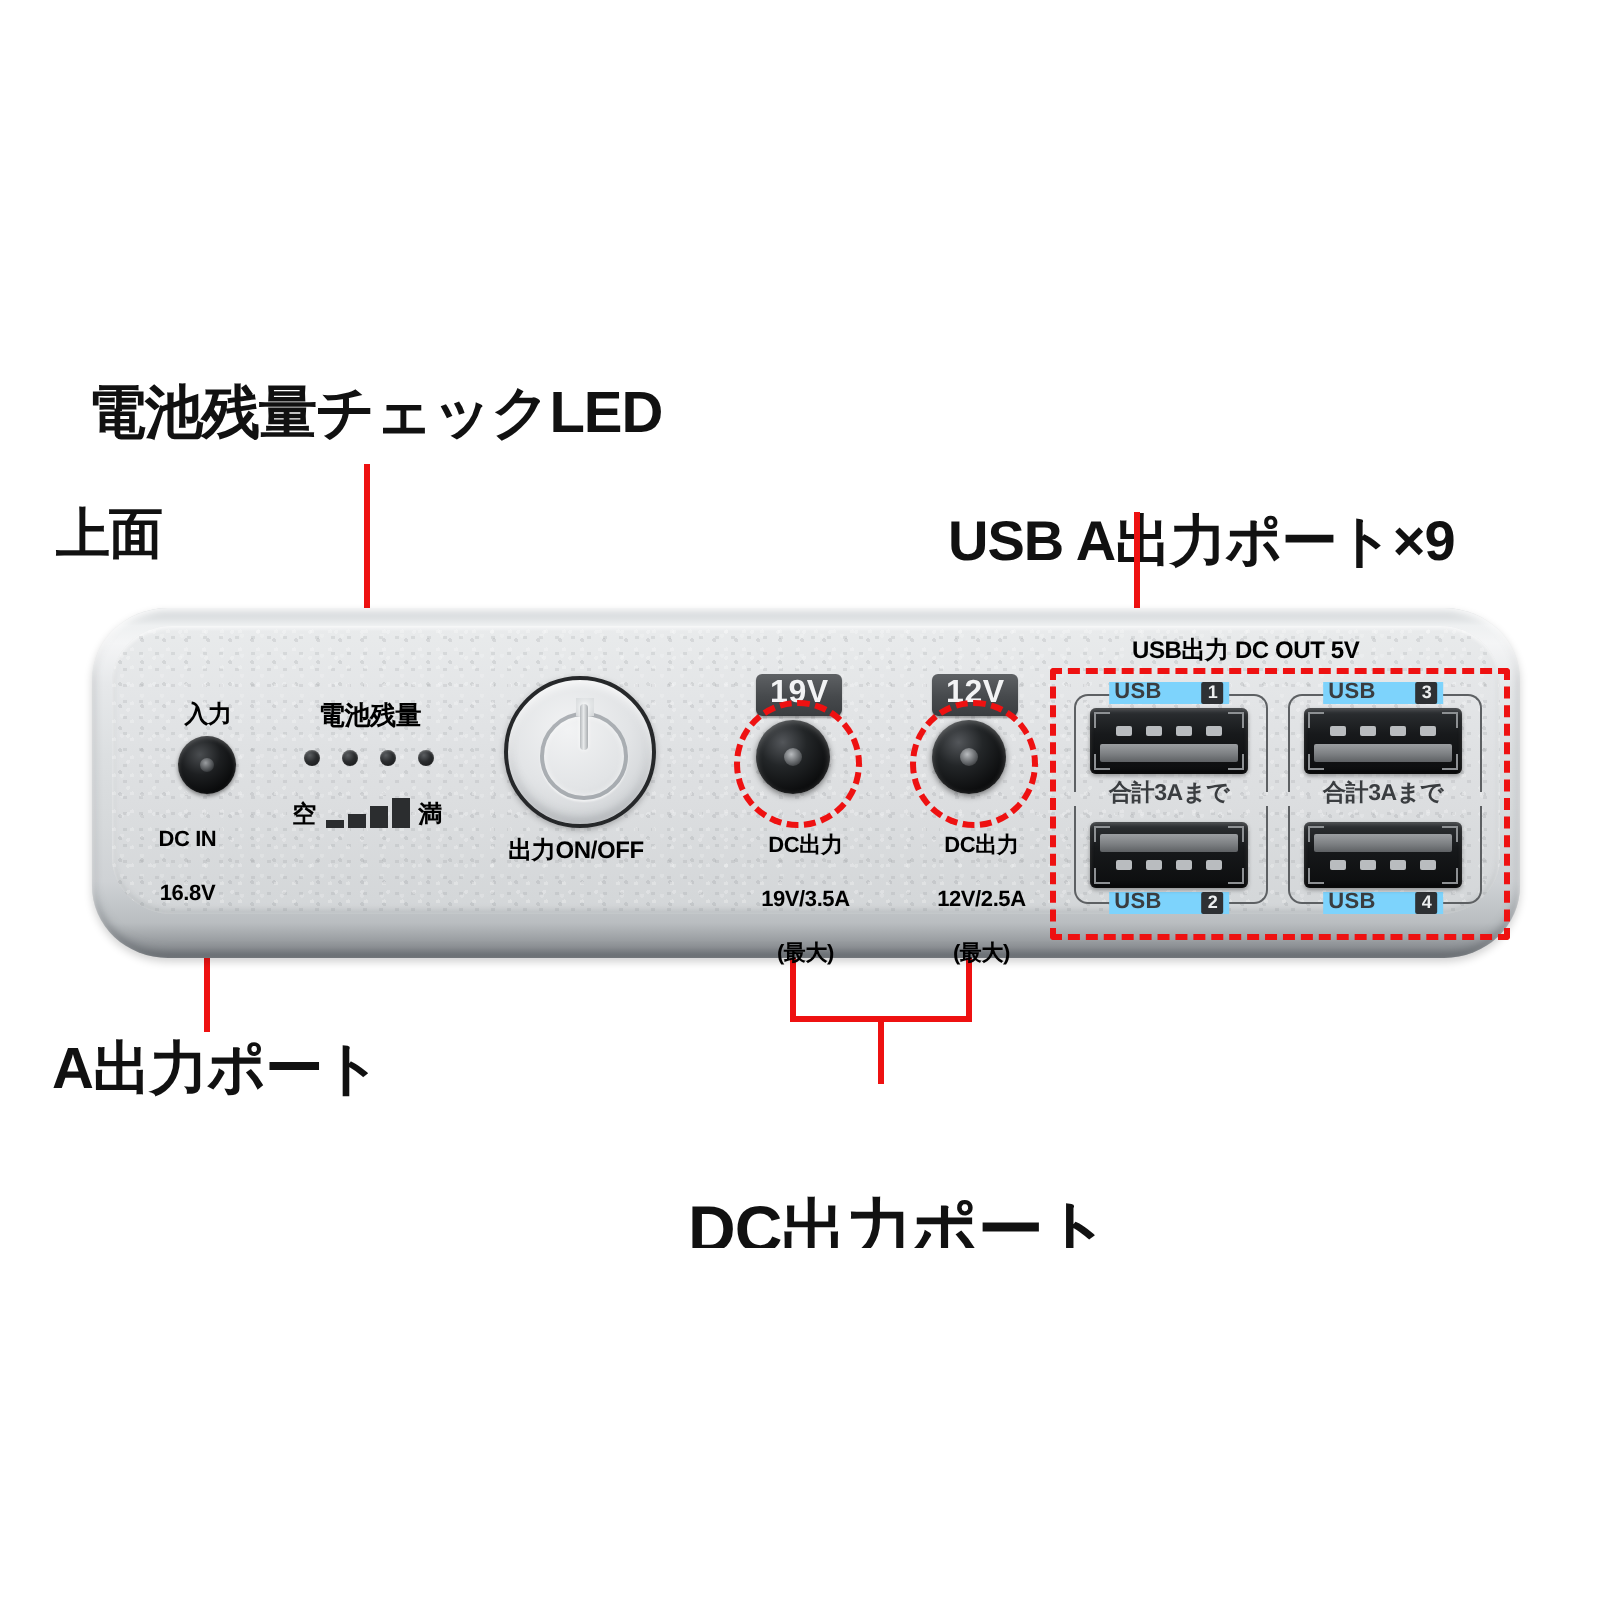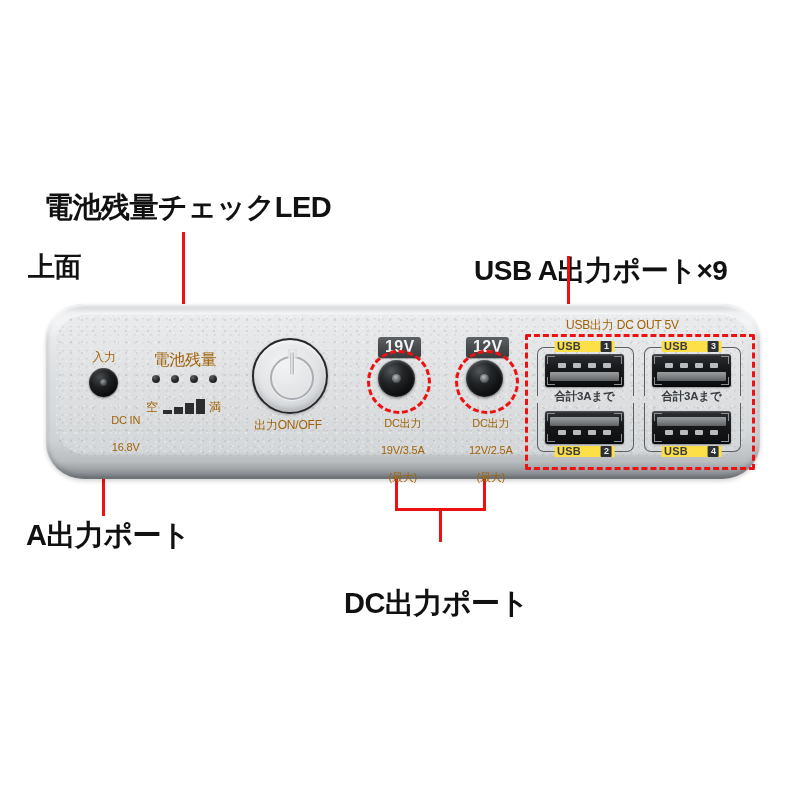--- a/index.html
+++ b/index.html
@@ -22,21 +22,21 @@
     color: #111111;
     font-weight: bold;
     line-height: 1.18;
     white-space: pre;
     letter-spacing: -0.5px;
   }
   #label-led      { left: 44px;  top: 190px; font-size: 29px; }
   #label-topface  { left: 28px;  top: 252px; font-size: 27px; }
   #label-usb      { left: 474px; top: 188px; font-size: 28px; text-align: left; }
   #label-dcin     { left: 26px;  top: 518px; font-size: 29px; }
-  #label-dcout    { left: 344px; top: 518px; font-size: 29px; }
+  #label-dcout    { left: 344px; top: 518px; font-size: 33px; }
   .callout .l2 { display: block; }
 
   
   .lead {
     position: absolute;
     background: #ee1111;
   }
   .lead-v { width: 3px; }
   .lead-h { height: 3px; }
 
@@ -93,23 +93,23 @@
       radial-gradient(circle at 62% 22%, rgba(255,255,255,0.30) 0 1px, transparent 1px),
       radial-gradient(circle at 82% 72%, rgba(120,124,128,0.20) 0 1px, transparent 1px),
       radial-gradient(circle at 50% 48%, rgba(255,255,255,0.25) 0 1px, transparent 1px);
     background-size: 9px 9px, 11px 11px, 13px 13px, 8px 8px, 10px 10px;
     opacity: 0.75;
     pointer-events: none;
   }
 
   .pcap {
     position: absolute;
-    color: #a16207;
+    color: #000000;
     font-size: 11px;
-    font-weight: normal;
+    font-weight: bold;
     white-space: pre;
     text-align: center;
     line-height: 1.22;
     letter-spacing: -0.2px;
   }
 
   
   #cap-nyuryoku { left: 78px; top: 350px; width: 52px; font-size: 12px; }
   #dcin-jack {
     position: absolute;
@@ -122,24 +122,24 @@
                 0 1px 2px rgba(0,0,0,0.45);
   }
   #dcin-pin {
     position: absolute;
     left: 50%; top: 50%;
     width: 7px; height: 7px;
     margin: -3.5px 0 0 -3.5px;
     border-radius: 50%;
     background: radial-gradient(circle at 40% 35%, #9a9da0, #3c3f42 70%, #141516);
   }
-  #cap-dcin { left: 90px; top: 401px; width: 60px; }
-
-  
-  #cap-zanryo { left: 146px; top: 350px; width: 78px; font-size: 16px; }
+  #cap-dcin { left: 58px; top: 401px; width: 60px; }
+
+  
+  #cap-zanryo { left: 146px; top: 350px; width: 78px; font-size: 13px; }
   .led {
     position: absolute;
     top: 375px;
     width: 8px; height: 8px;
     border-radius: 50%;
     background: radial-gradient(circle at 36% 32%, #5b5e61 0%, #2a2c2e 45%, #121314 100%);
     box-shadow: inset 0 0.5px 1px rgba(255,255,255,0.3);
   }
   #led1 { left: 152px; }
   #led2 { left: 171px; }
@@ -283,21 +283,21 @@
   .usbframe.top    { top: 5px;  border-bottom: none; border-radius: 7px 7px 0 0; }
   .usbframe.bottom { top: 61px; border-top: none;    border-radius: 0 0 7px 7px; }
 
   .usbtag {
     position: absolute;
     left: 50%;
     transform: translateX(-50%);
     display: flex;
     align-items: flex-start;
     gap: 20px;
-    background: #fde047;
+    background: #7dd3fc;
     padding: 0 3px;
     line-height: 1;
   }
   .usbtag.top    { top: -1px; }
   .usbtag.bottom { bottom: -1px; }
   .usbtag .t {
     color: #3a3d40;
     font-size: 11px;
     font-weight: bold;
     letter-spacing: 0.2px;

